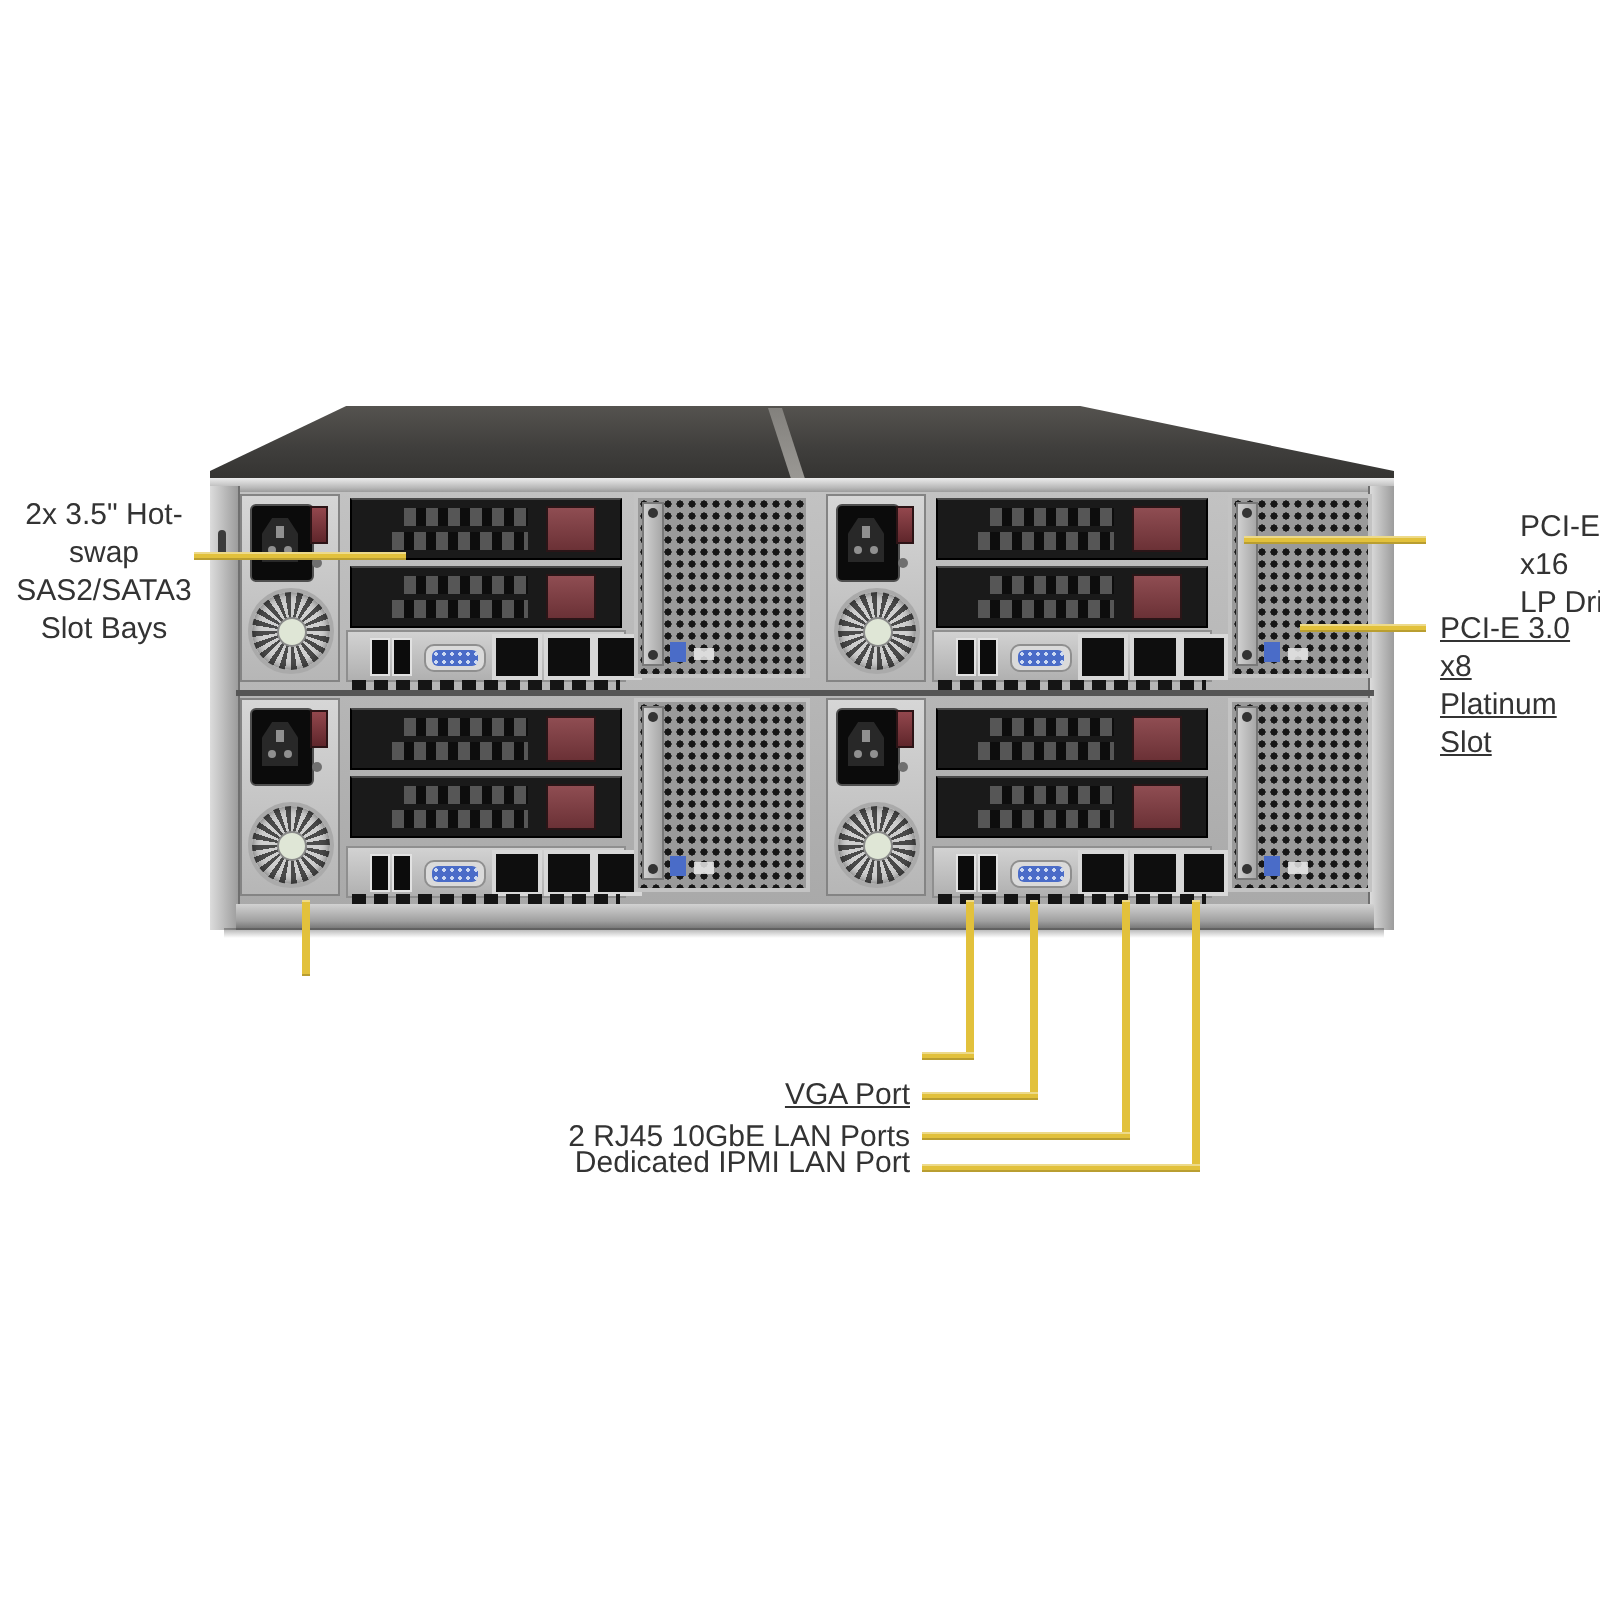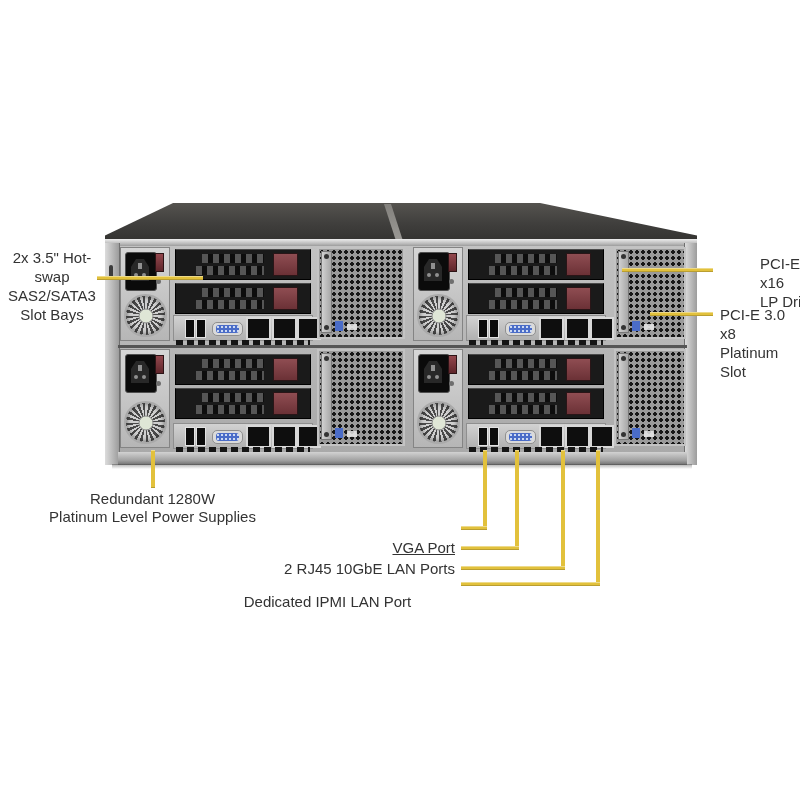--- a/index.html
+++ b/index.html
@@ -293,26 +293,22 @@
     <span>swap</span>
     <span>SAS2/SATA3</span>
     <span>Slot Bays</span>
   </div>
 
   <div class="callout-label" style="left:720px;top:254px;width:80px;margin-left:40px;">
     <span>PCI-E 3.0 x16</span>
     <span>LP Drive</span>
   </div>
 
-  <div class="callout-label" style="left:720px;top:305px;width:80px;">
+  <div class="callout-label" style="left:720px;top:305px;width:80px;text-decoration:underline;">
     <span>PCI-E 3.0 x8</span>
     <span>Platinum Slot</span>
   </div>
 
-  <div class="callout-label lbl-center" style="left:30px;top:490px;width:245px;line-height:18px;">
-    <span>Redundant 1280W</span>
-    <span>Platinum Level Power Supplies</span>
-  </div>
 
   <div class="callout-label lbl-right" style="left:200px;top:538px;width:255px;text-decoration:underline;">VGA Port</div>
   <div class="callout-label lbl-right" style="left:200px;top:559px;width:255px;">2 RJ45 10GbE LAN Ports</div>
-  <div class="callout-label lbl-right" style="left:200px;top:592px;width:255px;text-align:center;">Dedicated IPMI LAN Port</div>
+  <div class="callout-label lbl-right" style="left:200px;top:572px;width:255px;">Dedicated IPMI LAN Port</div>
 </div>
 
 </body></html>

